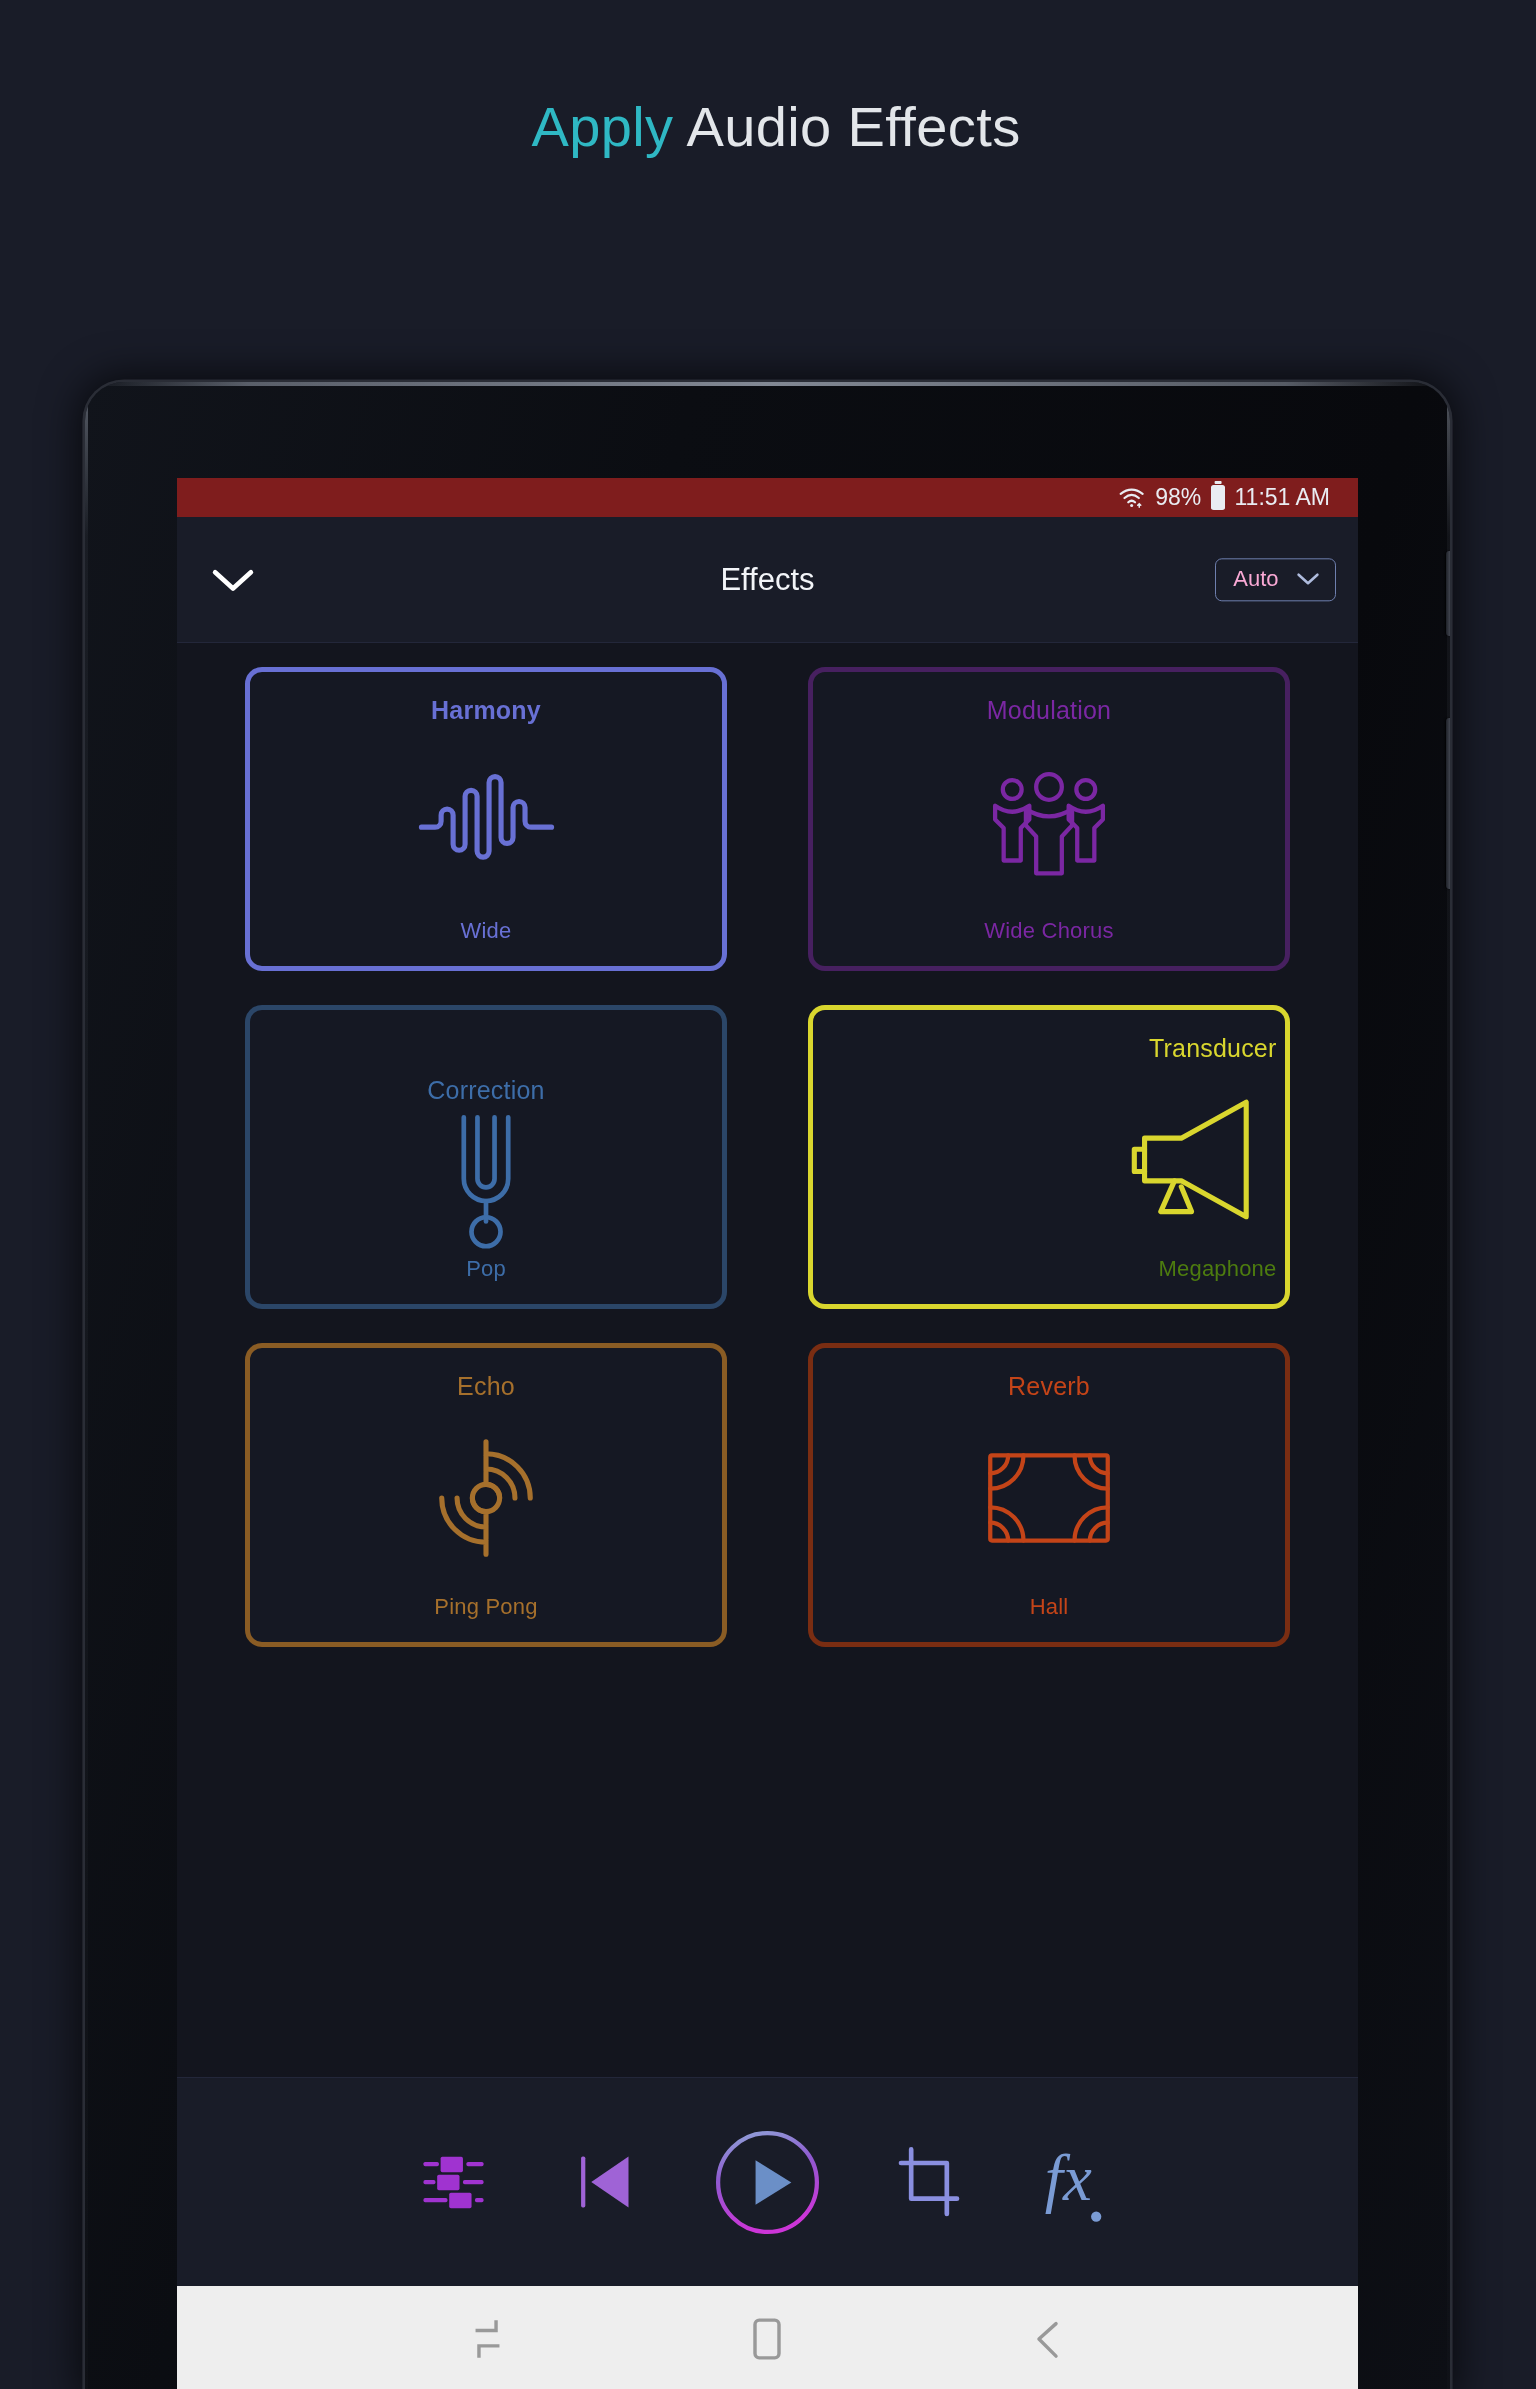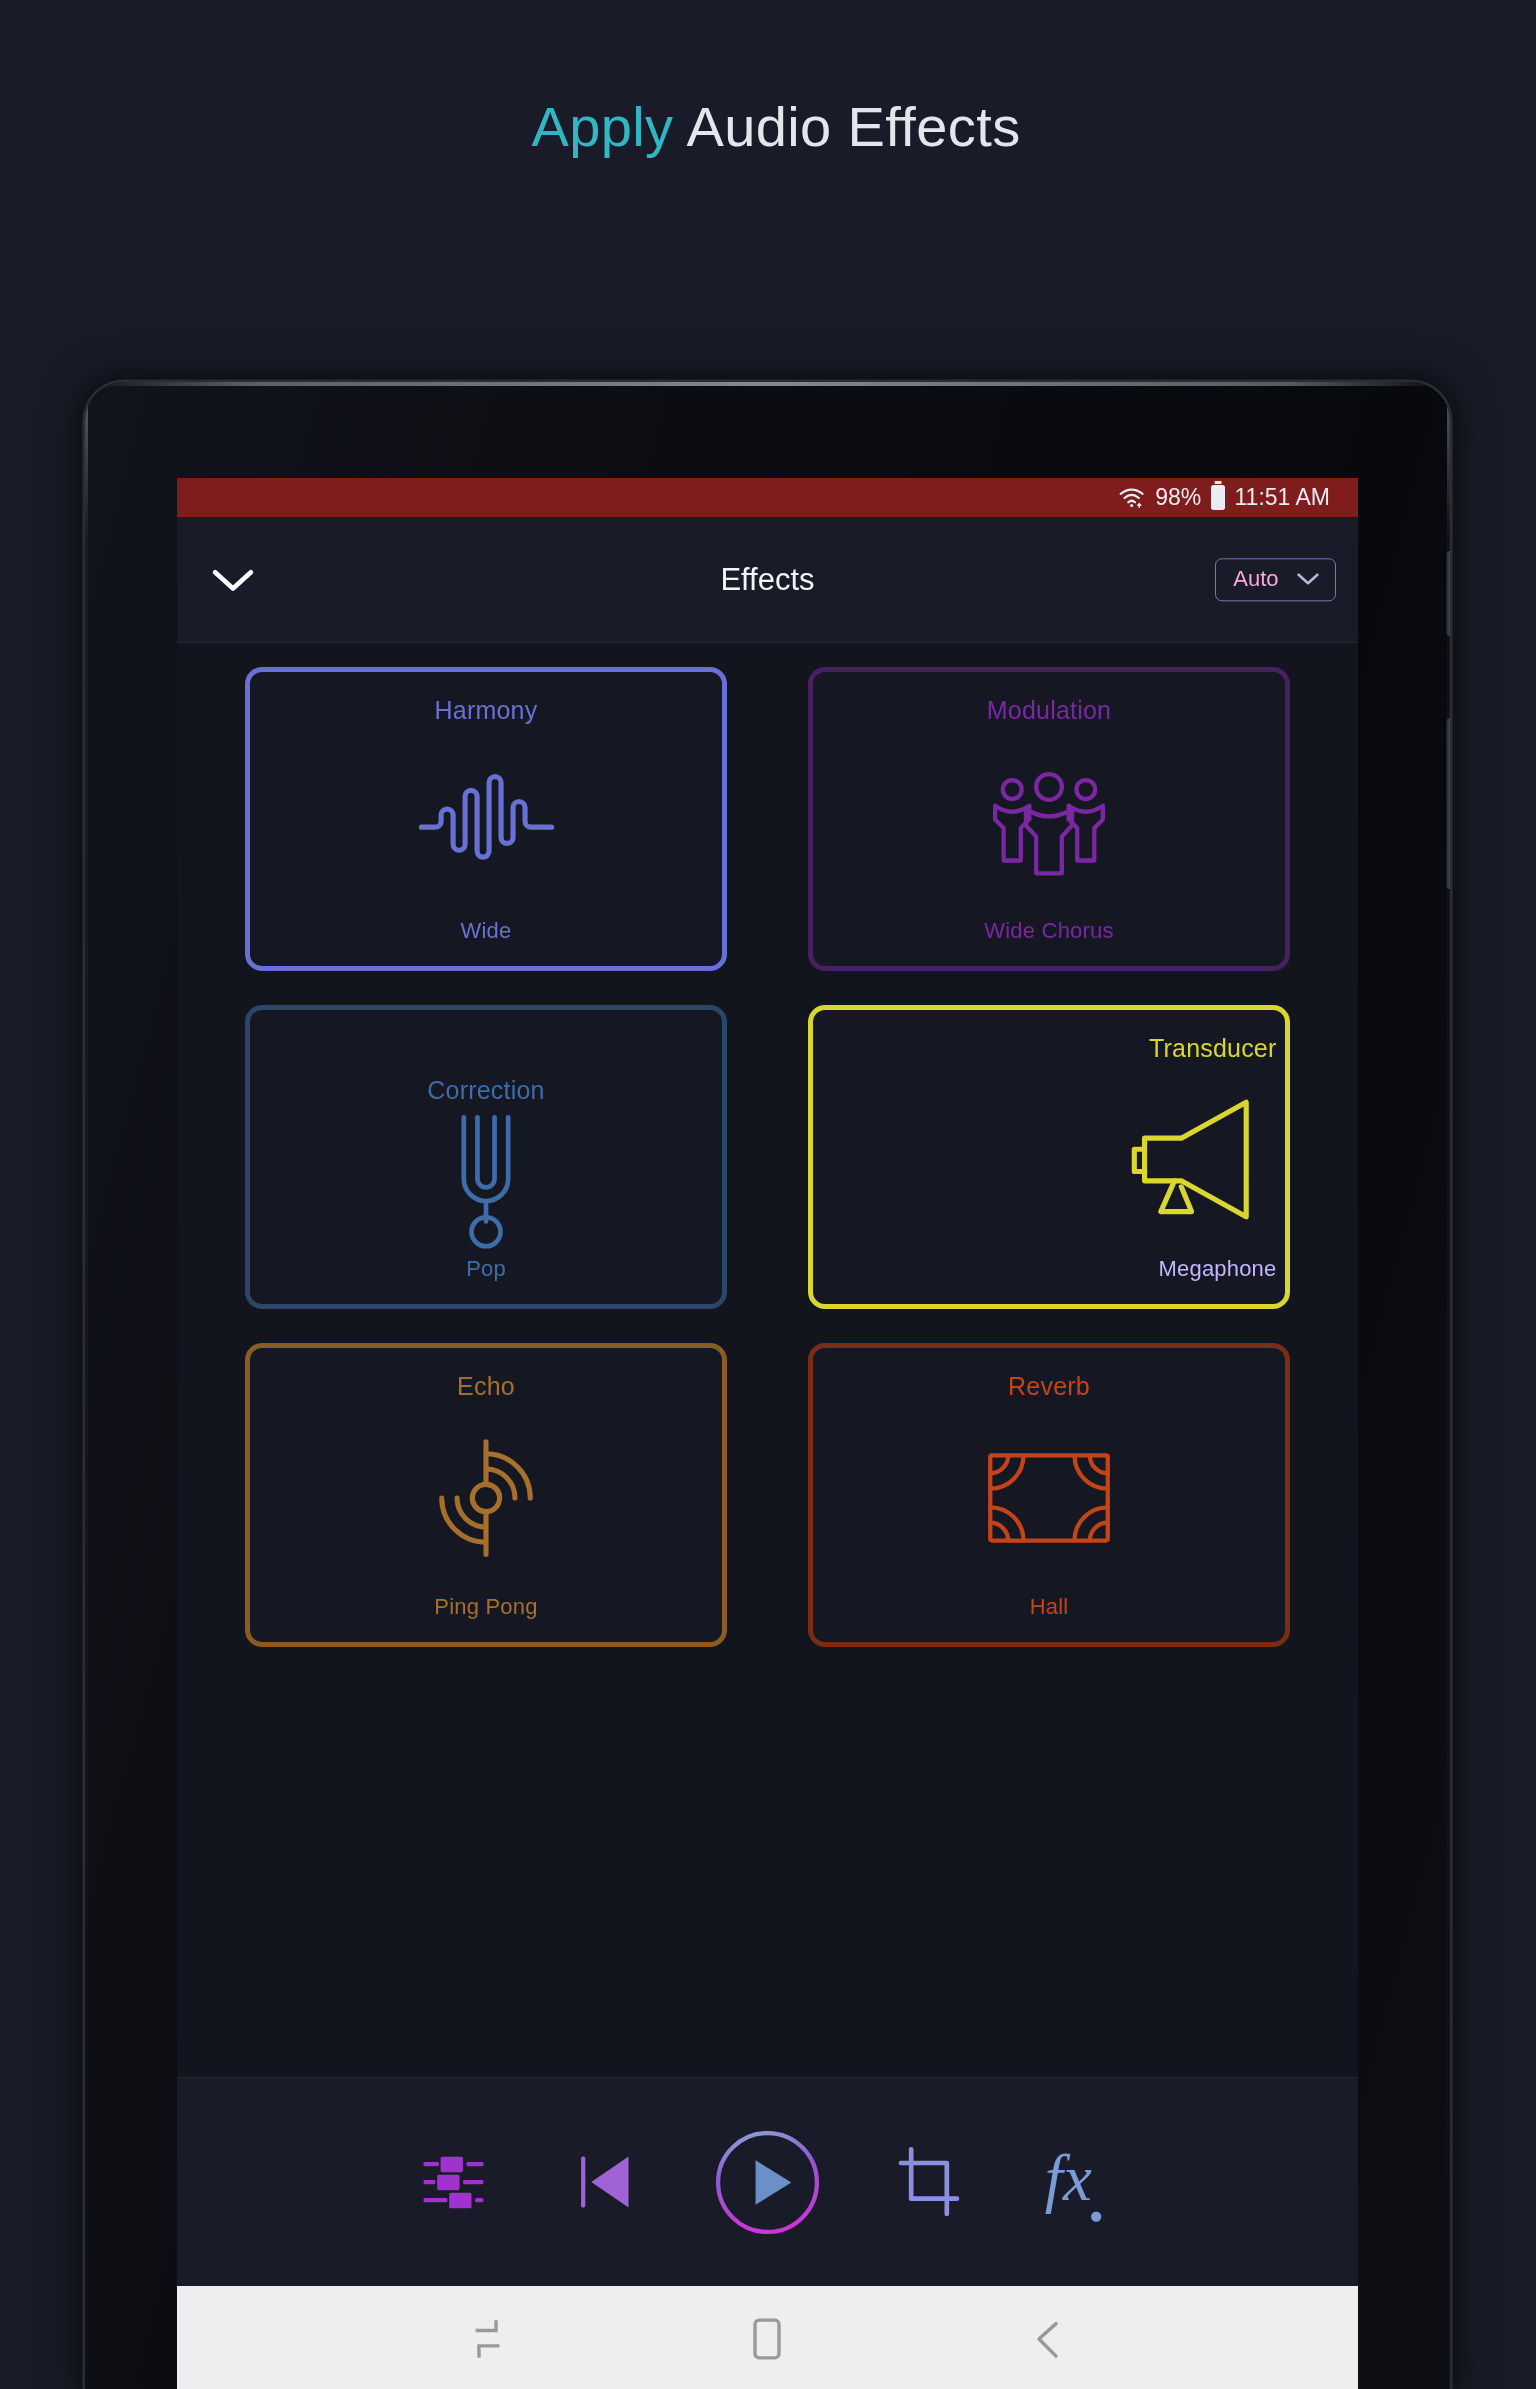--- a/index.html
+++ b/index.html
@@ -230,21 +230,21 @@
         <span>Auto</span>
         <svg width="24" height="15.4" viewBox="0 0 28 18">
           <path d="M3 4 L14 14 L25 4" fill="none" stroke="#aebbdd" stroke-width="3" stroke-linecap="round" stroke-linejoin="round"></path>
         </svg>
       </div>
     </div>
 
     <div id="effects-grid">
 
       <div class="effect-card" style="border-color: rgb(104, 112, 212);">
-        <div class="card-title" style="color: rgb(104, 112, 212);">Harmony</div>
+        <div class="card-title" style="color: rgb(104, 112, 212); font-weight: bold;">Harmony</div>
         <div class="card-icon">
           <svg width="137" height="108" viewBox="0 0 160 126">
             <path d="M4 69 H20 a7 7 0 0 0 7-7 V55 a7 7 0 0 1 14 0 v34 a7 7 0 0 0 14 0 V33 a7 7 0 0 1 14 0 v64 a7 7 0 0 0 14 0 V17 a7 7 0 0 1 14 0 v64 a7 7 0 0 0 14 0 V46 a7 7 0 0 1 14 0 v16 a7 7 0 0 0 7 7 H156" fill="none" stroke="#6870d4" stroke-width="6" stroke-linecap="round" stroke-linejoin="round"></path>
           </svg>
         </div>
         <div class="card-preset" style="color: rgb(104, 112, 212);">Wide</div>
       </div>
 
       <div class="effect-card" style="border-color: rgb(71, 32, 96);">
         <div class="card-title" style="color: rgb(123, 39, 163);">Modulation</div>
@@ -282,21 +282,21 @@
         <div class="card-title" style="color: rgb(217, 214, 46);">Transducer</div>
         <div class="card-icon">
           <svg width="147" height="123" viewBox="0 0 172 144">
             <g fill="none" stroke="#d9d62e" stroke-width="6" stroke-linecap="round" stroke-linejoin="round">
               <path d="M17 47 H60 L136 5 V139 L60 97 H17 Z"></path>
               <path d="M17 60 H5 V86 H17"></path>
               <path d="M52 97 L36 133 H72 L60 104"></path>
             </g>
           </svg>
         </div>
-        <div class="card-preset" style="color: #c4b5fd; margin-left: 24px;">Megaphone</div>
+        <div class="card-preset" style="color: #4d7c0f; margin-left: 24px;">Megaphone</div>
       </div>
 
       <div class="effect-card" style="border-color: rgb(138, 92, 36);">
         <div class="card-title" style="color: rgb(166, 112, 44);">Echo</div>
         <div class="card-icon">
           <svg width="130" height="126" viewBox="0 0 152 148">
             <g fill="none" stroke="#a6702c" stroke-width="6" stroke-linecap="round">
               <circle cx="76" cy="74" r="16"></circle>
               <path d="M92 74 A16 16 0 0 0 76 58 V44"></path>
               <path d="M110 74 A34 34 0 0 0 76 40 V26"></path>

